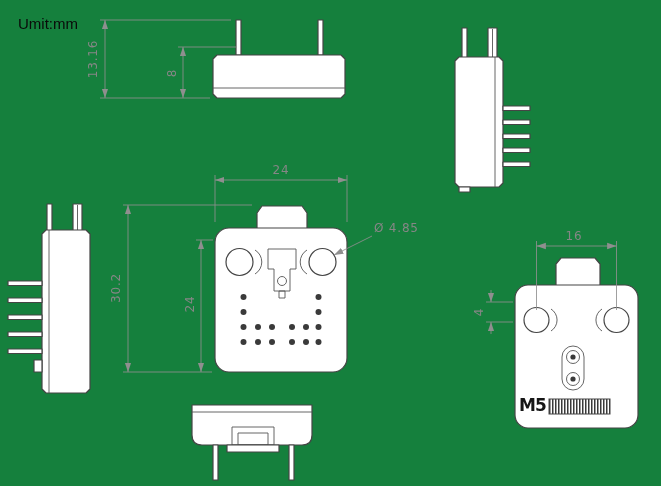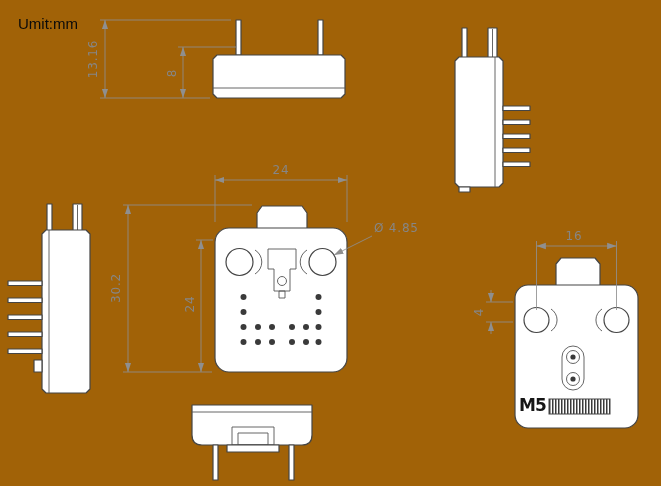--- a/index.html
+++ b/index.html
@@ -1,16 +1,16 @@
 <!DOCTYPE html>
 <html><head>
 <meta charset="utf-8">
 <style>
   html,body{margin:0;padding:0;background:#ffffff;}
-  .canvas{position:relative;width:661px;height:486px;background:#a16207;overflow:hidden;
+  .canvas{position:relative;width:661px;height:486px;background:#15803d;overflow:hidden;
           font-family:"DejaVu Sans",sans-serif;}
   svg text{user-select:none;}
   .part{fill:#ffffff;stroke:#454545;stroke-width:1.2;stroke-linejoin:round;}
   .thin{fill:none;stroke:#555555;stroke-width:0.9;stroke-linejoin:round;}
   .dim{stroke:#8f8f8f;stroke-width:0.85;fill:none;}
   .dimtext{fill:#868686;font:12px "DejaVu Sans",sans-serif;letter-spacing:0.8px;}
   .dot{fill:#3a3a3a;stroke:none;}
   .title{font:15px "Liberation Sans",sans-serif;fill:#0a0a0a;}
   .logo{font:900 17px "DejaVu Sans",sans-serif;fill:#161616;letter-spacing:-1px;}
 </style>

